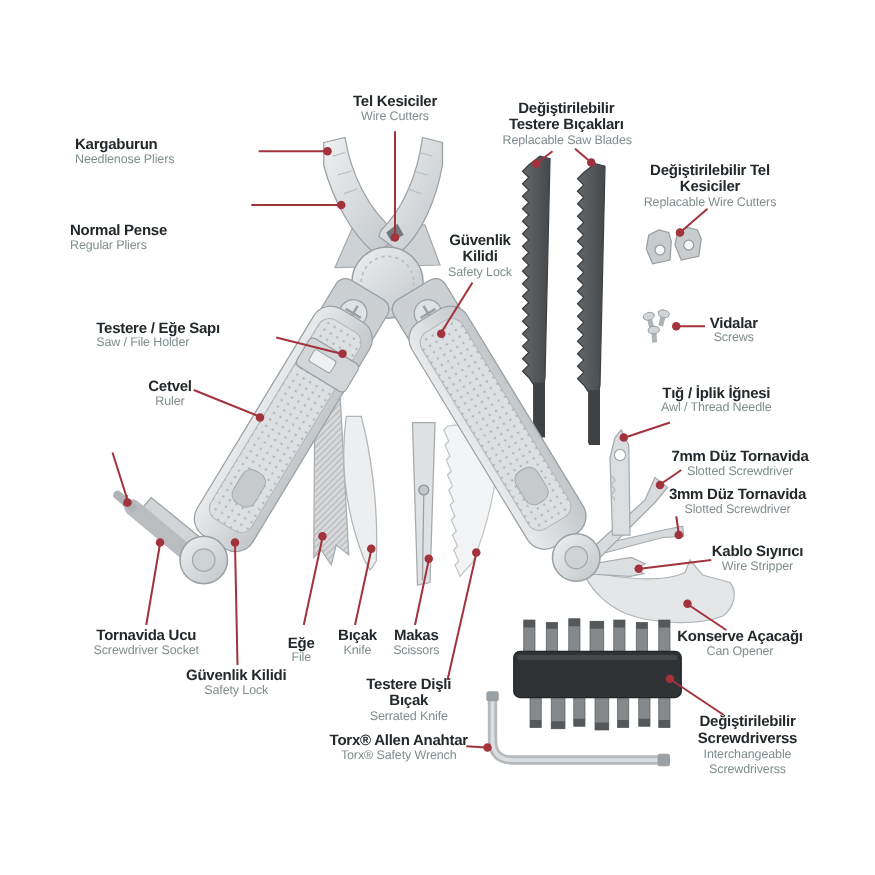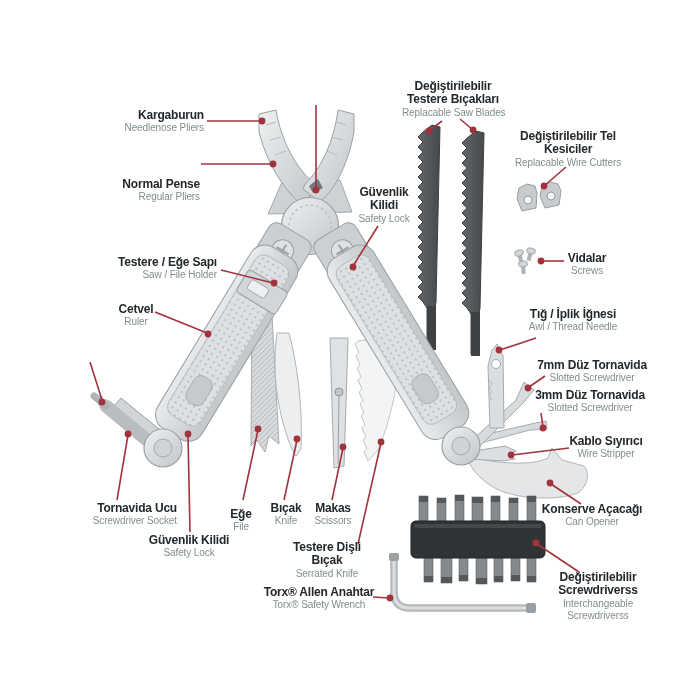--- a/index.html
+++ b/index.html
@@ -4,21 +4,21 @@
 <style>
   html,body{margin:0;padding:0;background:#ffffff;}
   #stage{position:relative;width:700px;height:700px;background:#ffffff;overflow:hidden;
          font-family:"Liberation Sans", sans-serif;}
   #art{position:absolute;left:0;top:0;z-index:1;}
   .label{position:absolute;z-index:2;}
   .label .tr{font-weight:bold;font-size:12px;line-height:1.12;color:#23282c;letter-spacing:-0.2px;}
   .label .en{font-weight:normal;font-size:10px;line-height:1.22;color:#818d8d;letter-spacing:-0.1px;white-space:nowrap;}
   .label.wrap-en .en{white-space:normal;}
   .al-c{text-align:center;}
-  .al-r{text-align:right;}
+  .al-r{text-align:left;}
 </style>
 </head>
 <body>
 
 <div id="stage">
 
   <svg id="art" width="700" height="700" viewBox="0 0 700 700">
     <defs>
       <linearGradient id="gMetal" x1="0" y1="0" x2="1" y2="1">
         <stop offset="0" stop-color="#eef0f1"></stop>
@@ -266,20 +266,24 @@
       <circle cx="381" cy="442" r="3.4" stroke="none"></circle>
       <line x1="373" y1="597" x2="389" y2="598"></line>
       <circle cx="390" cy="598" r="3.4" stroke="none"></circle>
       <line x1="581" y1="504" x2="551" y2="484"></line>
       <circle cx="550" cy="483" r="3.4" stroke="none"></circle>
       <line x1="579" y1="572" x2="537" y2="544"></line>
       <circle cx="536" cy="543" r="3.4" stroke="none"></circle>
     </g>
   </svg>
 
+  <div class="label al-c" style="left:256px;top:75px;width:120px;">
+    <div class="tr">Tel Kesiciler</div>
+    <div class="en">Wire Cutters</div>
+  </div>
 
   <div class="label al-r" style="left:60px;top:109px;width:144px;">
     <div class="tr">Kargaburun</div>
     <div class="en">Needlenose Pliers</div>
   </div>
 
   <div class="label al-r" style="left:56px;top:154px;width:144px;margin-top:24px;">
     <div class="tr">Normal Pense</div>
     <div class="en">Regular Pliers</div>
   </div>
@@ -328,21 +332,21 @@
   <div class="label al-c" style="left:532px;top:389px;width:116px;">
     <div class="tr">3mm Düz Tornavida</div>
     <div class="en">Slotted Screwdriver</div>
   </div>
 
   <div class="label al-c" style="left:546px;top:435px;width:120px;">
     <div class="tr">Kablo Sıyırıcı</div>
     <div class="en">Wire Stripper</div>
   </div>
 
-  <div class="label al-c" style="left:57px;top:502px;width:120px;text-align:right;">
+  <div class="label al-c" style="left:57px;top:502px;width:120px;">
     <div class="tr">Tornavida Ucu</div>
     <div class="en">Screwdriver Socket</div>
   </div>
 
   <div class="label al-c" style="left:129px;top:534px;width:120px;">
     <div class="tr">Güvenlik Kilidi</div>
     <div class="en">Safety Lock</div>
   </div>
 
   <div class="label al-c" style="left:211px;top:508px;width:60px;">

